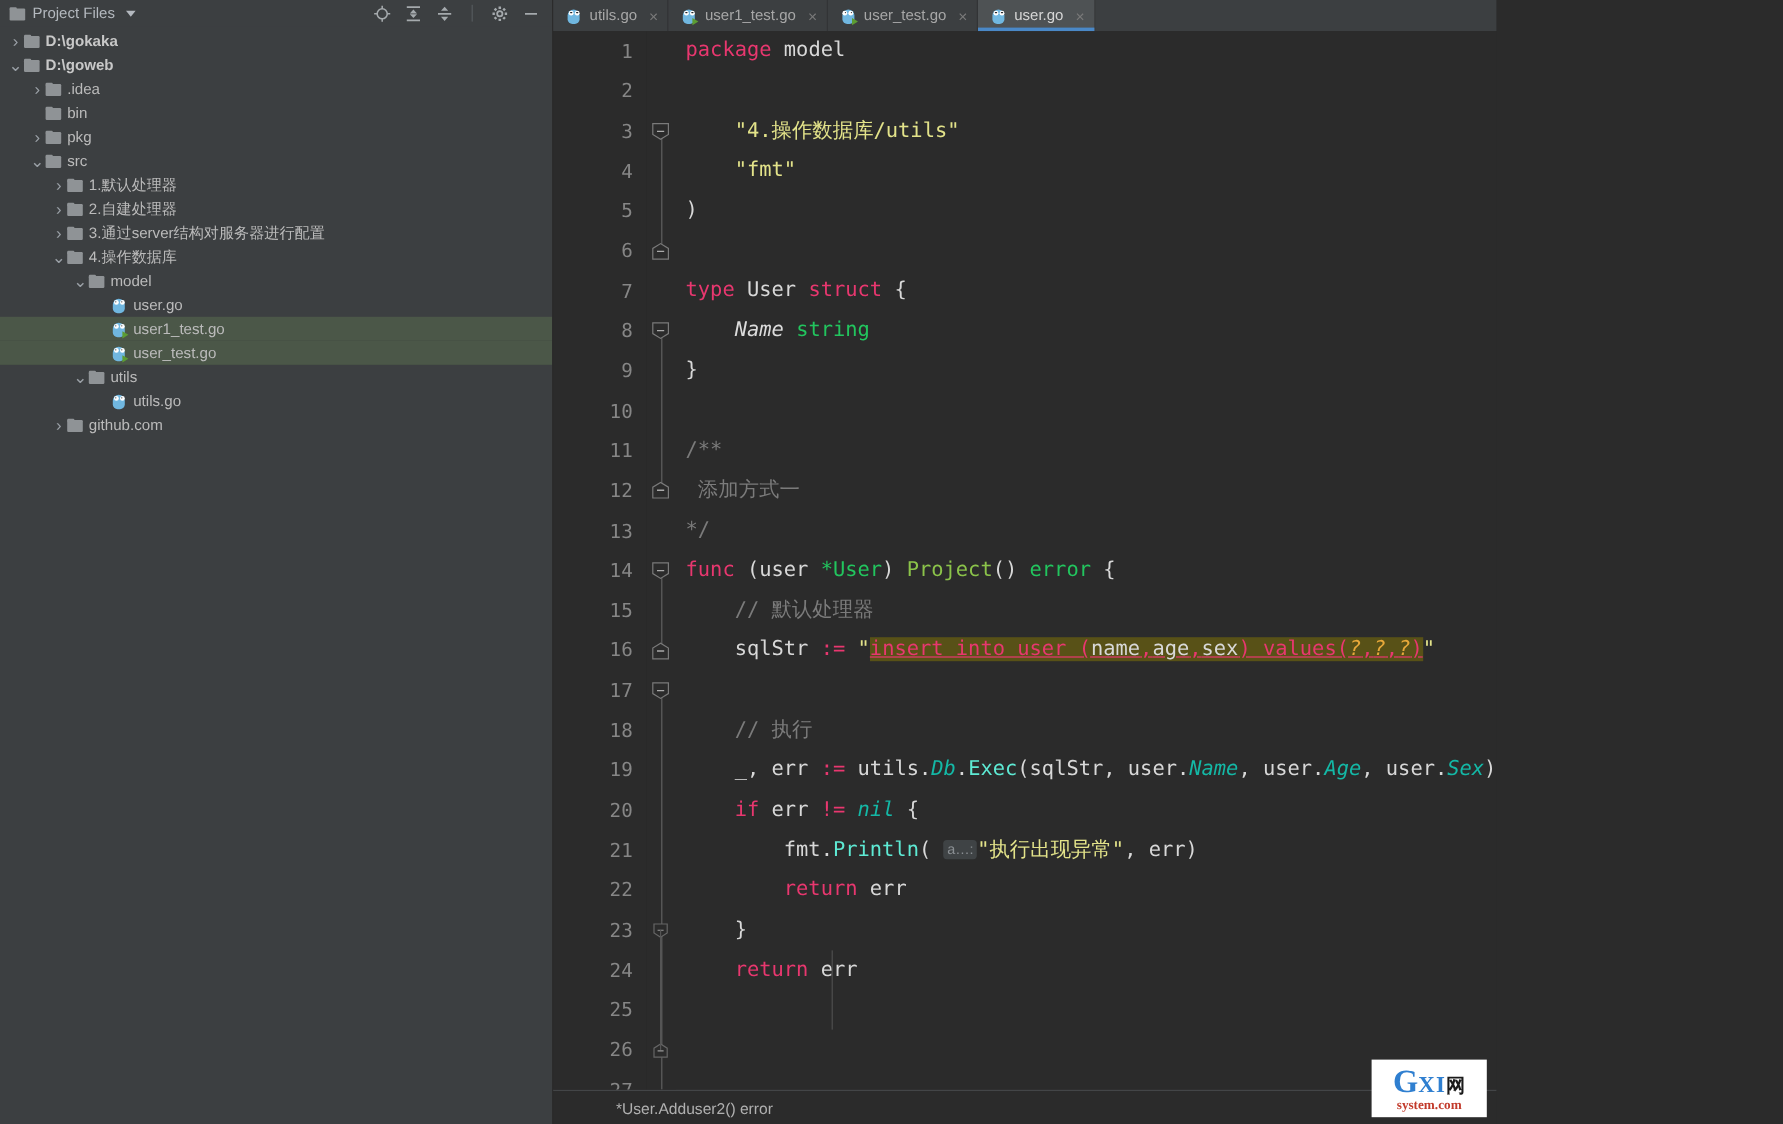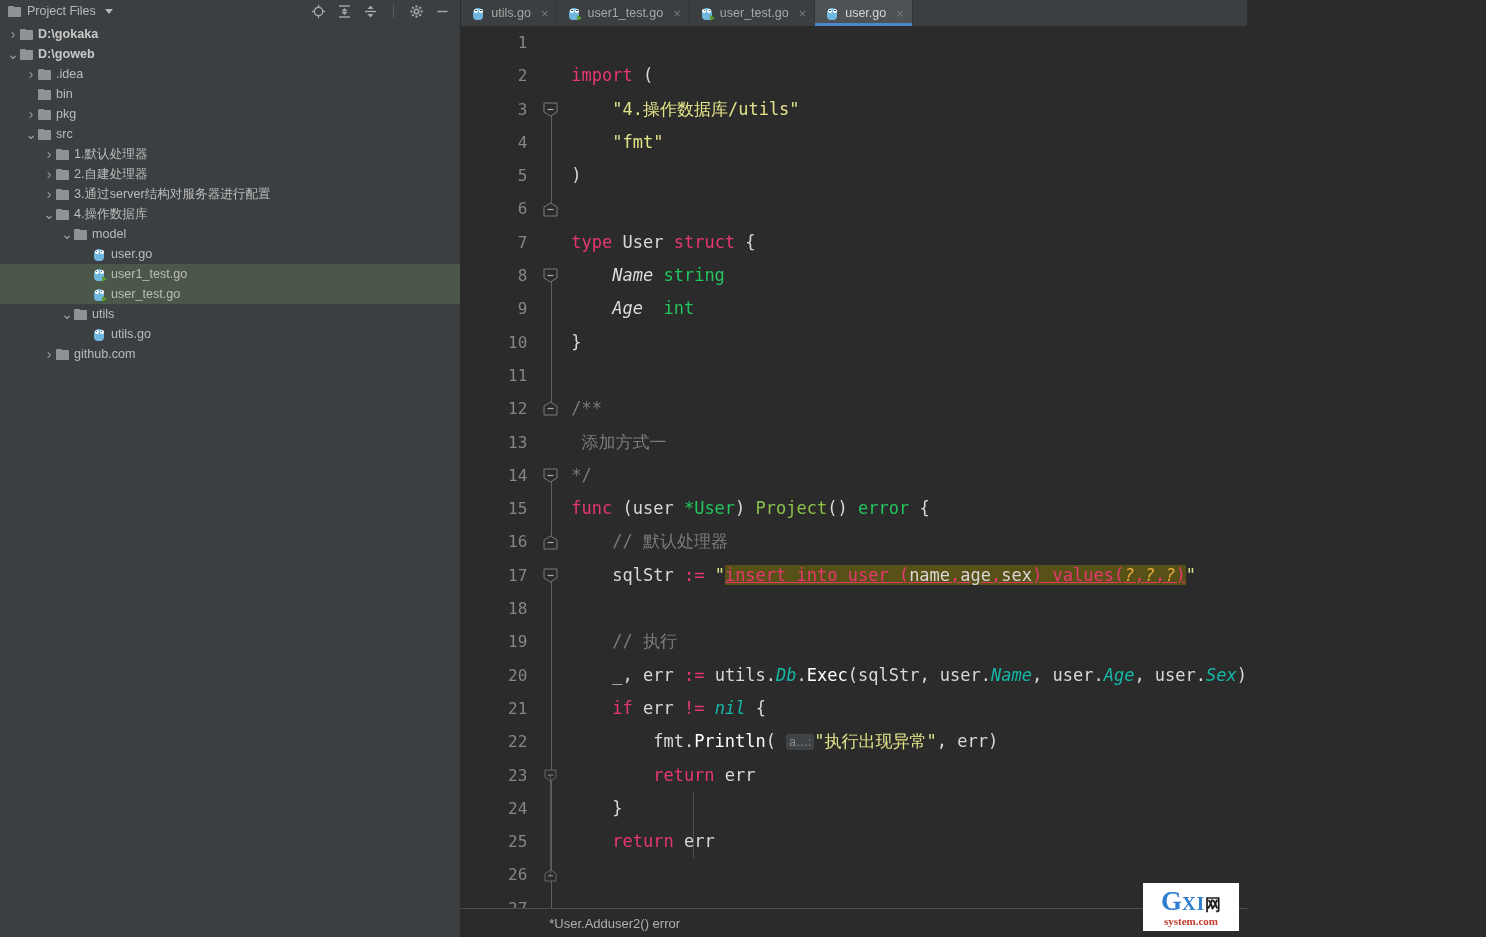--- a/index.html
+++ b/index.html
@@ -124,41 +124,41 @@
     font-family: "DejaVu Sans Mono", monospace;
     font-size: 17px;
   }
   .cline { height: 33.3px; line-height: 33.3px; white-space: pre; padding-left: 8px; }
   .kwp  { color: #e8376f; }           
   .plain{ color: #d8d8d8; }
   .str  { color: #e3e38a; }
   .fld  { color: #dcdcdc; font-style: italic; }
   .typ  { color: #22c55e; }
   .fn   { color: #8bc34a; }
-  .call { color: #ffffff; }
+  .call { color: #5eead4; }
   .ital { color: #14b8a6; font-style: italic; }
   .cmt  { color: #7b7b7b; }
   .sqlhl {
     background: #585117; color: #e8376f;
     text-decoration: underline; text-decoration-color: #e8376f; margin-top: 14px;
   }
   .sqlhl .q { color: #e8a93a; font-style: italic; }
   .sqlhl .w { color: #d8d8d8; }
   .hint {
     background: #3f4345; color: #8a8f93; font-size: 12px;
     padding: 1px 3px; border-radius: 3px; font-family: "Liberation Sans", sans-serif;
     vertical-align: middle;
   }
   .indentguide { position: absolute; width: 1px; background: #4a4a4a; }
 
   #statusbar {
     height: 29px; min-height: 29px; background: #2b2b2b;
     border-top: 1px solid #4a4d4f;
     display: flex; align-items: center;
-    padding-left: 88px; color: #b0b0b0; font-size: 13px;
+    padding-left: 52px; color: #b0b0b0; font-size: 13px;
   }
 
   
   #watermark {
     position: absolute; right: 8px; bottom: 6px;
     width: 96px; height: 48px; background: #ffffff;
     display: flex; flex-direction: column; align-items: center; justify-content: center;
     line-height: 1; overflow: hidden;
   }
   #watermark .wm-top { display: flex; align-items: baseline; }
@@ -465,29 +465,28 @@
           </div>
           <div class="fold-box" style="top: 842.65px; left: 5px;">
             <svg width="13" height="13" viewBox="0 0 13 13">
               <polygon points="1,12 12,12 12,4.5 6.5,1 1,4.5" fill="#2b2b2b" stroke="#666" stroke-width="1"></polygon>
               <line x1="4" y1="6.8" x2="9" y2="6.8" stroke="#999" stroke-width="1"></line>
             </svg>
           </div>
           <div class="fold-line" style="left: 11px; top: 749.25px; height: 99.9px; background: rgb(85, 85, 85);"></div>
         </div>
       <div id="code-text">
+          <div class="cline"><span class="kwp">package</span> <span class="plain">model</span></div>
           <div class="cline">&nbsp;</div>
-          <div class="cline"><span class="kwp">import</span> <span class="plain">(</span></div>
           <div class="cline">    <span class="str">"4.操作数据库/utils"</span></div>
           <div class="cline">    <span class="str">"fmt"</span></div>
           <div class="cline"><span class="plain">)</span></div>
           <div class="cline">&nbsp;</div>
           <div class="cline"><span class="kwp">type</span> <span class="plain">User</span> <span class="kwp">struct</span> <span class="plain">{</span></div>
           <div class="cline">    <span class="fld">Name</span> <span class="typ">string</span></div>
-          <div class="cline">    <span class="fld">Age</span>  <span class="typ">int</span></div>
           <div class="cline"><span class="plain">}</span></div>
           <div class="cline">&nbsp;</div>
           <div class="cline"><span class="cmt">/**</span></div>
           <div class="cline"> <span class="cmt">添加方式一</span></div>
           <div class="cline"><span class="cmt">*/</span></div>
           <div class="cline"><span class="kwp">func</span> <span class="plain">(user </span><span class="typ">*User</span><span class="plain">) </span><span class="fn">Project</span><span class="plain">() </span><span class="typ">error</span><span class="plain"> {</span></div>
           <div class="cline">    <span class="cmt">// 默认处理器</span></div>
           <div class="cline">    <span class="plain">sqlStr</span> <span class="kwp">:=</span> <span class="str">"</span><span class="sqlhl">insert into user (<span class="w">name</span>,<span class="w">age</span>,<span class="w">sex</span>) values(<span class="q">?</span>,<span class="q">?</span>,<span class="q">?</span>)</span><span class="str">"</span></div>
           <div class="cline">&nbsp;</div>
           <div class="cline">    <span class="cmt">// 执行</span></div>

